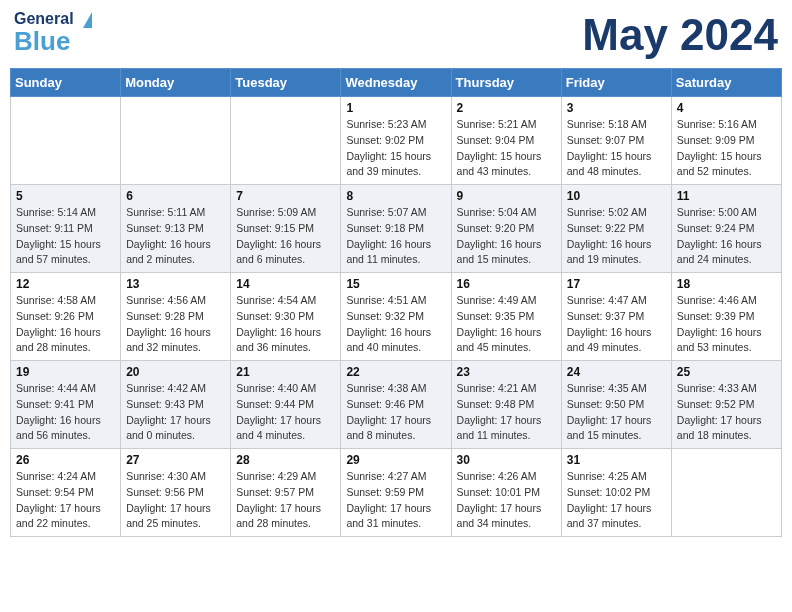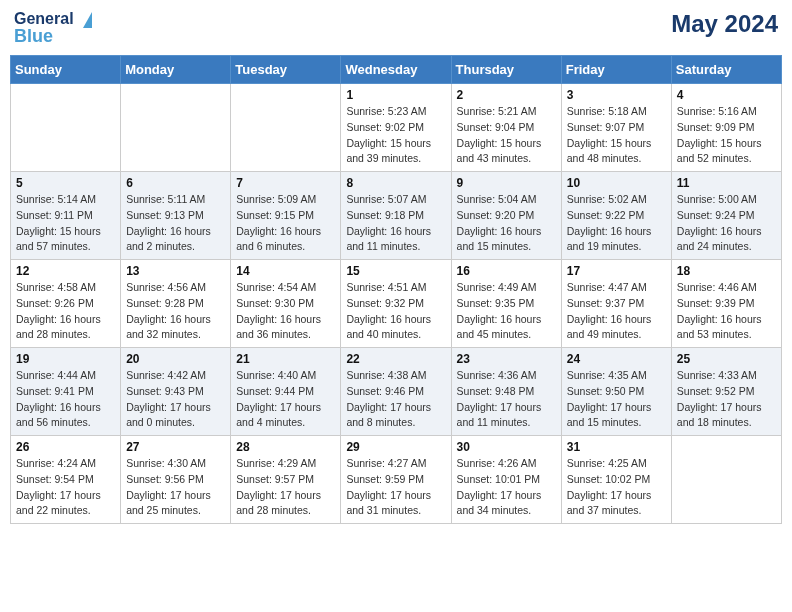--- a/index.html
+++ b/index.html
@@ -19,21 +19,21 @@
     }
     .logo {
       display: flex;
       flex-direction: column;
       align-items: flex-start;
     }
     .title-block {
       text-align: right;
     }
     .main-title {
-      font-size: 24px;
+      font-size: 44px;
       font-weight: bold;
       color: #1a3a6b;
     }
     .subtitle {
       font-size: 16px;
       color: #333;
     }
     .calendar {
       width: 100%;
       border-collapse: collapse;
@@ -73,21 +73,21 @@
   </style>
 </head>
 <body>
 
 <div class="header">
   <div class="logo">
     <div style="position:relative; display:inline-block;">
       <span style="font-size:16px; font-weight:bold; color:#1a3a6b;">General</span>
       <span style="position:absolute; top:2px; right:-18px; width:0; height:0; border-left:9px solid transparent; border-bottom:16px solid #4a9fd4;"></span>
     </div>
-    <div style="font-size:18px; font-weight:bold; color:#4a9fd4; margin-top:-2px;">Blue</div>
+    <div style="font-size:26px; font-weight:bold; color:#4a9fd4; margin-top:-2px;">Blue</div>
   </div>
   <div class="title-block">
     <div class="main-title">May 2024</div>
   </div>
 </div>
 
 <table class="calendar">
   <thead>
     <tr>
     <th>Sunday</th>
@@ -304,21 +304,21 @@
           <div class="day-info">
             <div>Sunrise: 4:38 AM</div>
             <div>Sunset: 9:46 PM</div>
             <div>Daylight: 17 hours</div>
             <div>and 8 minutes.</div>
           </div>
         </td>
         <td>
           <div class="day-number">23</div>
           <div class="day-info">
-            <div>Sunrise: 4:36 AM</div>
+            <div>Sunrise: 4:21 AM</div>
             <div>Sunset: 9:48 PM</div>
             <div>Daylight: 17 hours</div>
             <div>and 11 minutes.</div>
           </div>
         </td>
         <td>
           <div class="day-number">24</div>
           <div class="day-info">
             <div>Sunrise: 4:35 AM</div>
             <div>Sunset: 9:50 PM</div>

